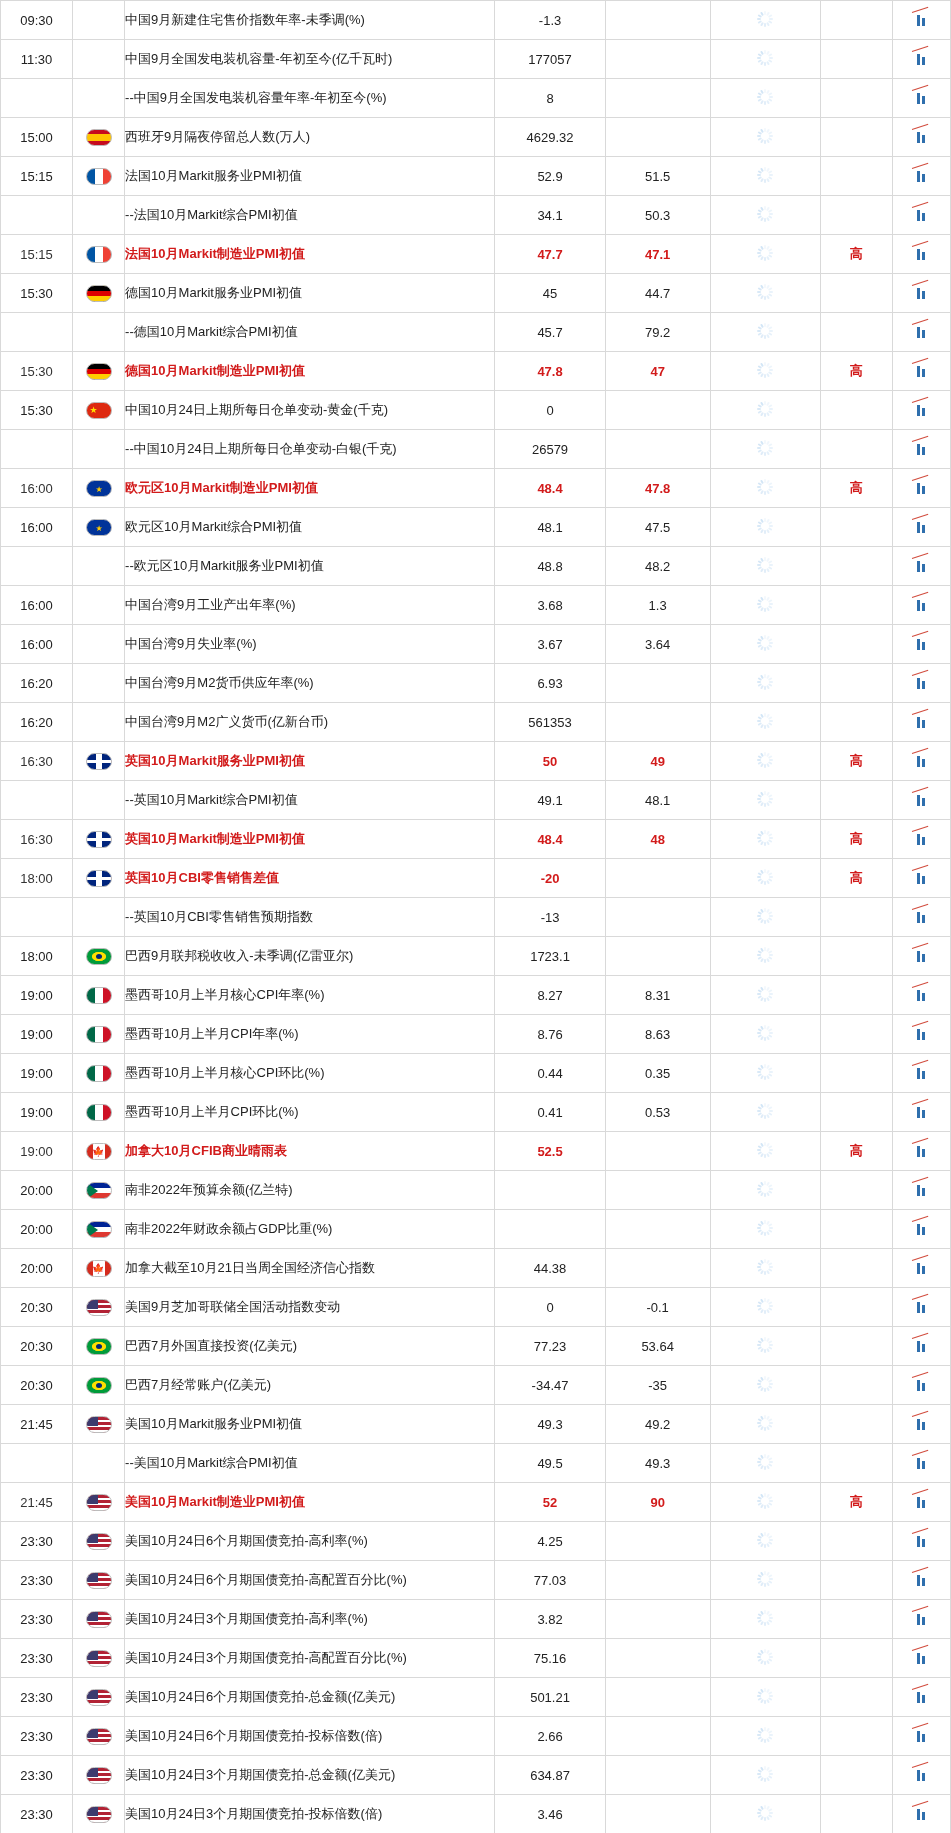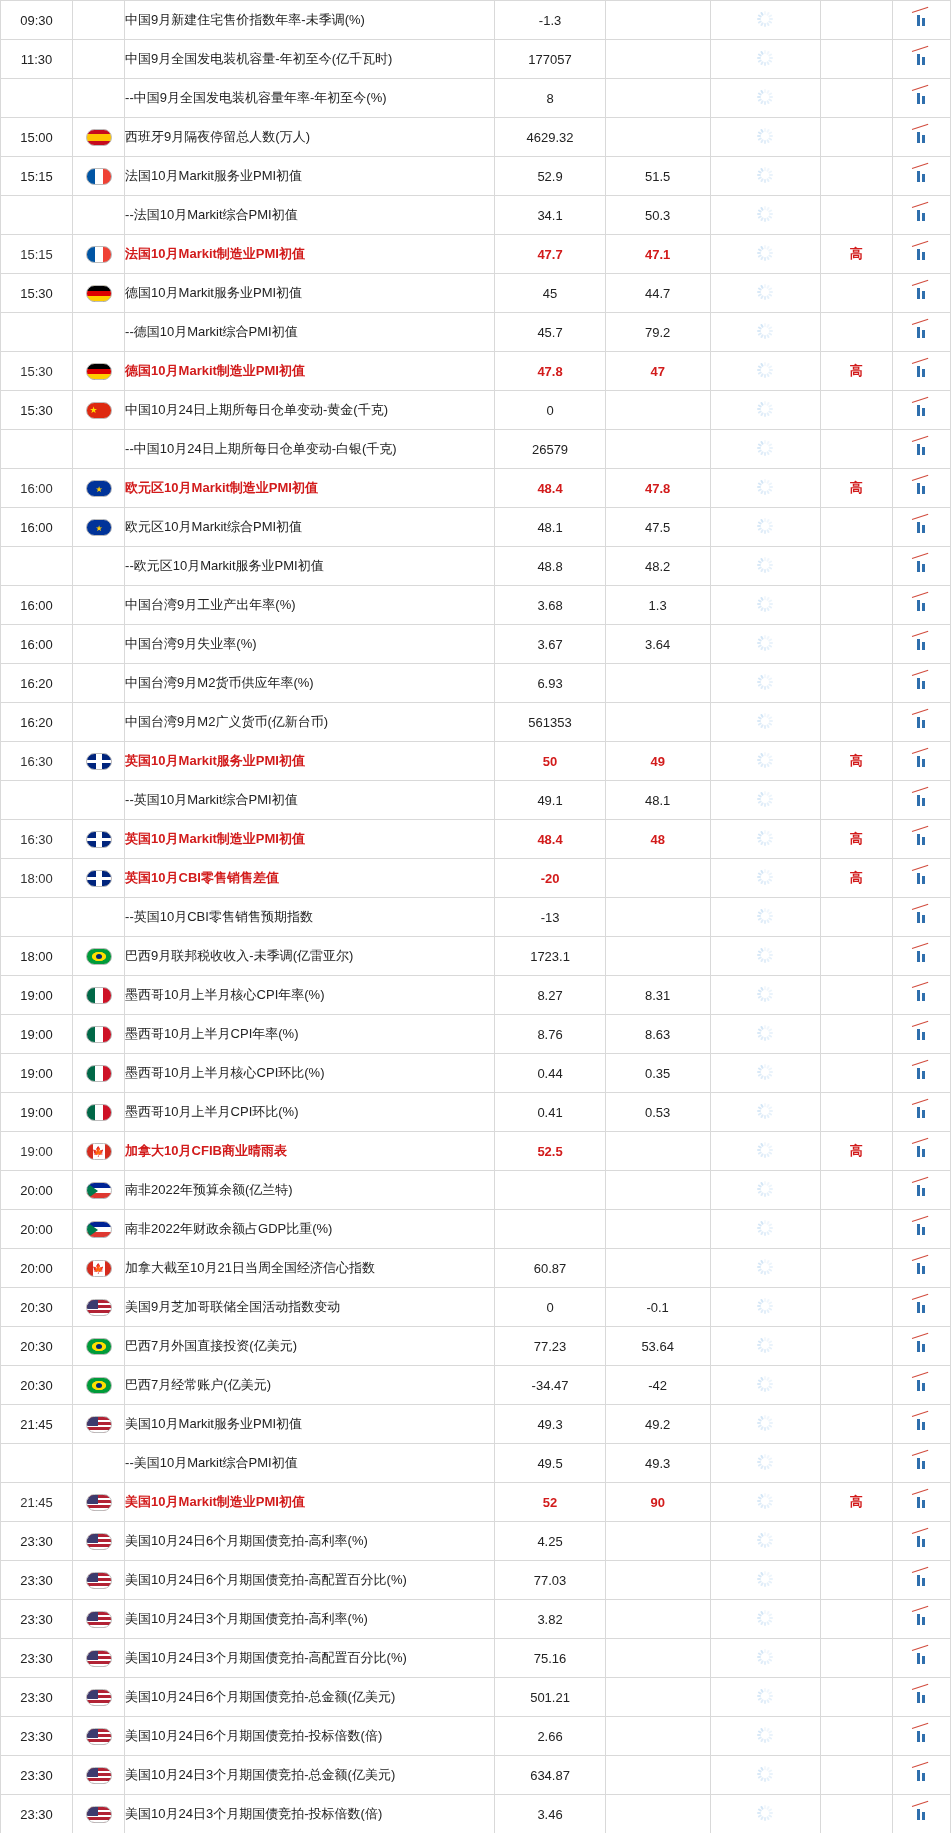--- a/index.html
+++ b/index.html
@@ -473,21 +473,21 @@
         <td class="cell-num"></td>
         <td class="cell-num"></td>
         <td class="cell-star"><span class="spinner"><i style="transform:rotate(0deg);opacity:0.25"></i><i style="transform:rotate(30deg);opacity:0.31"></i><i style="transform:rotate(60deg);opacity:0.37"></i><i style="transform:rotate(90deg);opacity:0.43"></i><i style="transform:rotate(120deg);opacity:0.49"></i><i style="transform:rotate(150deg);opacity:0.55"></i><i style="transform:rotate(180deg);opacity:0.61"></i><i style="transform:rotate(210deg);opacity:0.67"></i><i style="transform:rotate(240deg);opacity:0.73"></i><i style="transform:rotate(270deg);opacity:0.79"></i><i style="transform:rotate(300deg);opacity:0.85"></i><i style="transform:rotate(330deg);opacity:0.91"></i></span></td>
         <td class="cell-imp"></td>
         <td class="cell-chart"><span class="chart-ico"><s></s><b></b><b></b><b></b></span></td>
       </tr>
       <tr>
         <td class="cell-time">20:00</td>
         <td class="cell-flag"><span class="flag ca"></span></td>
         <td class="cell-event">加拿大截至10月21日当周全国经济信心指数</td>
-        <td class="cell-num">60.87</td>
+        <td class="cell-num">44.38</td>
         <td class="cell-num"></td>
         <td class="cell-star"><span class="spinner"><i style="transform:rotate(0deg);opacity:0.25"></i><i style="transform:rotate(30deg);opacity:0.31"></i><i style="transform:rotate(60deg);opacity:0.37"></i><i style="transform:rotate(90deg);opacity:0.43"></i><i style="transform:rotate(120deg);opacity:0.49"></i><i style="transform:rotate(150deg);opacity:0.55"></i><i style="transform:rotate(180deg);opacity:0.61"></i><i style="transform:rotate(210deg);opacity:0.67"></i><i style="transform:rotate(240deg);opacity:0.73"></i><i style="transform:rotate(270deg);opacity:0.79"></i><i style="transform:rotate(300deg);opacity:0.85"></i><i style="transform:rotate(330deg);opacity:0.91"></i></span></td>
         <td class="cell-imp"></td>
         <td class="cell-chart"><span class="chart-ico"><s></s><b></b><b></b><b></b></span></td>
       </tr>
       <tr>
         <td class="cell-time">20:30</td>
         <td class="cell-flag"><span class="flag us"></span></td>
         <td class="cell-event">美国9月芝加哥联储全国活动指数变动</td>
         <td class="cell-num">0</td>
@@ -504,21 +504,21 @@
         <td class="cell-num">53.64</td>
         <td class="cell-star"><span class="spinner"><i style="transform:rotate(0deg);opacity:0.25"></i><i style="transform:rotate(30deg);opacity:0.31"></i><i style="transform:rotate(60deg);opacity:0.37"></i><i style="transform:rotate(90deg);opacity:0.43"></i><i style="transform:rotate(120deg);opacity:0.49"></i><i style="transform:rotate(150deg);opacity:0.55"></i><i style="transform:rotate(180deg);opacity:0.61"></i><i style="transform:rotate(210deg);opacity:0.67"></i><i style="transform:rotate(240deg);opacity:0.73"></i><i style="transform:rotate(270deg);opacity:0.79"></i><i style="transform:rotate(300deg);opacity:0.85"></i><i style="transform:rotate(330deg);opacity:0.91"></i></span></td>
         <td class="cell-imp"></td>
         <td class="cell-chart"><span class="chart-ico"><s></s><b></b><b></b><b></b></span></td>
       </tr>
       <tr>
         <td class="cell-time">20:30</td>
         <td class="cell-flag"><span class="flag br"></span></td>
         <td class="cell-event">巴西7月经常账户(亿美元)</td>
         <td class="cell-num">-34.47</td>
-        <td class="cell-num">-42</td>
+        <td class="cell-num">-35</td>
         <td class="cell-star"><span class="spinner"><i style="transform:rotate(0deg);opacity:0.25"></i><i style="transform:rotate(30deg);opacity:0.31"></i><i style="transform:rotate(60deg);opacity:0.37"></i><i style="transform:rotate(90deg);opacity:0.43"></i><i style="transform:rotate(120deg);opacity:0.49"></i><i style="transform:rotate(150deg);opacity:0.55"></i><i style="transform:rotate(180deg);opacity:0.61"></i><i style="transform:rotate(210deg);opacity:0.67"></i><i style="transform:rotate(240deg);opacity:0.73"></i><i style="transform:rotate(270deg);opacity:0.79"></i><i style="transform:rotate(300deg);opacity:0.85"></i><i style="transform:rotate(330deg);opacity:0.91"></i></span></td>
         <td class="cell-imp"></td>
         <td class="cell-chart"><span class="chart-ico"><s></s><b></b><b></b><b></b></span></td>
       </tr>
       <tr>
         <td class="cell-time">21:45</td>
         <td class="cell-flag"><span class="flag us"></span></td>
         <td class="cell-event">美国10月Markit服务业PMI初值</td>
         <td class="cell-num">49.3</td>
         <td class="cell-num">49.2</td>

